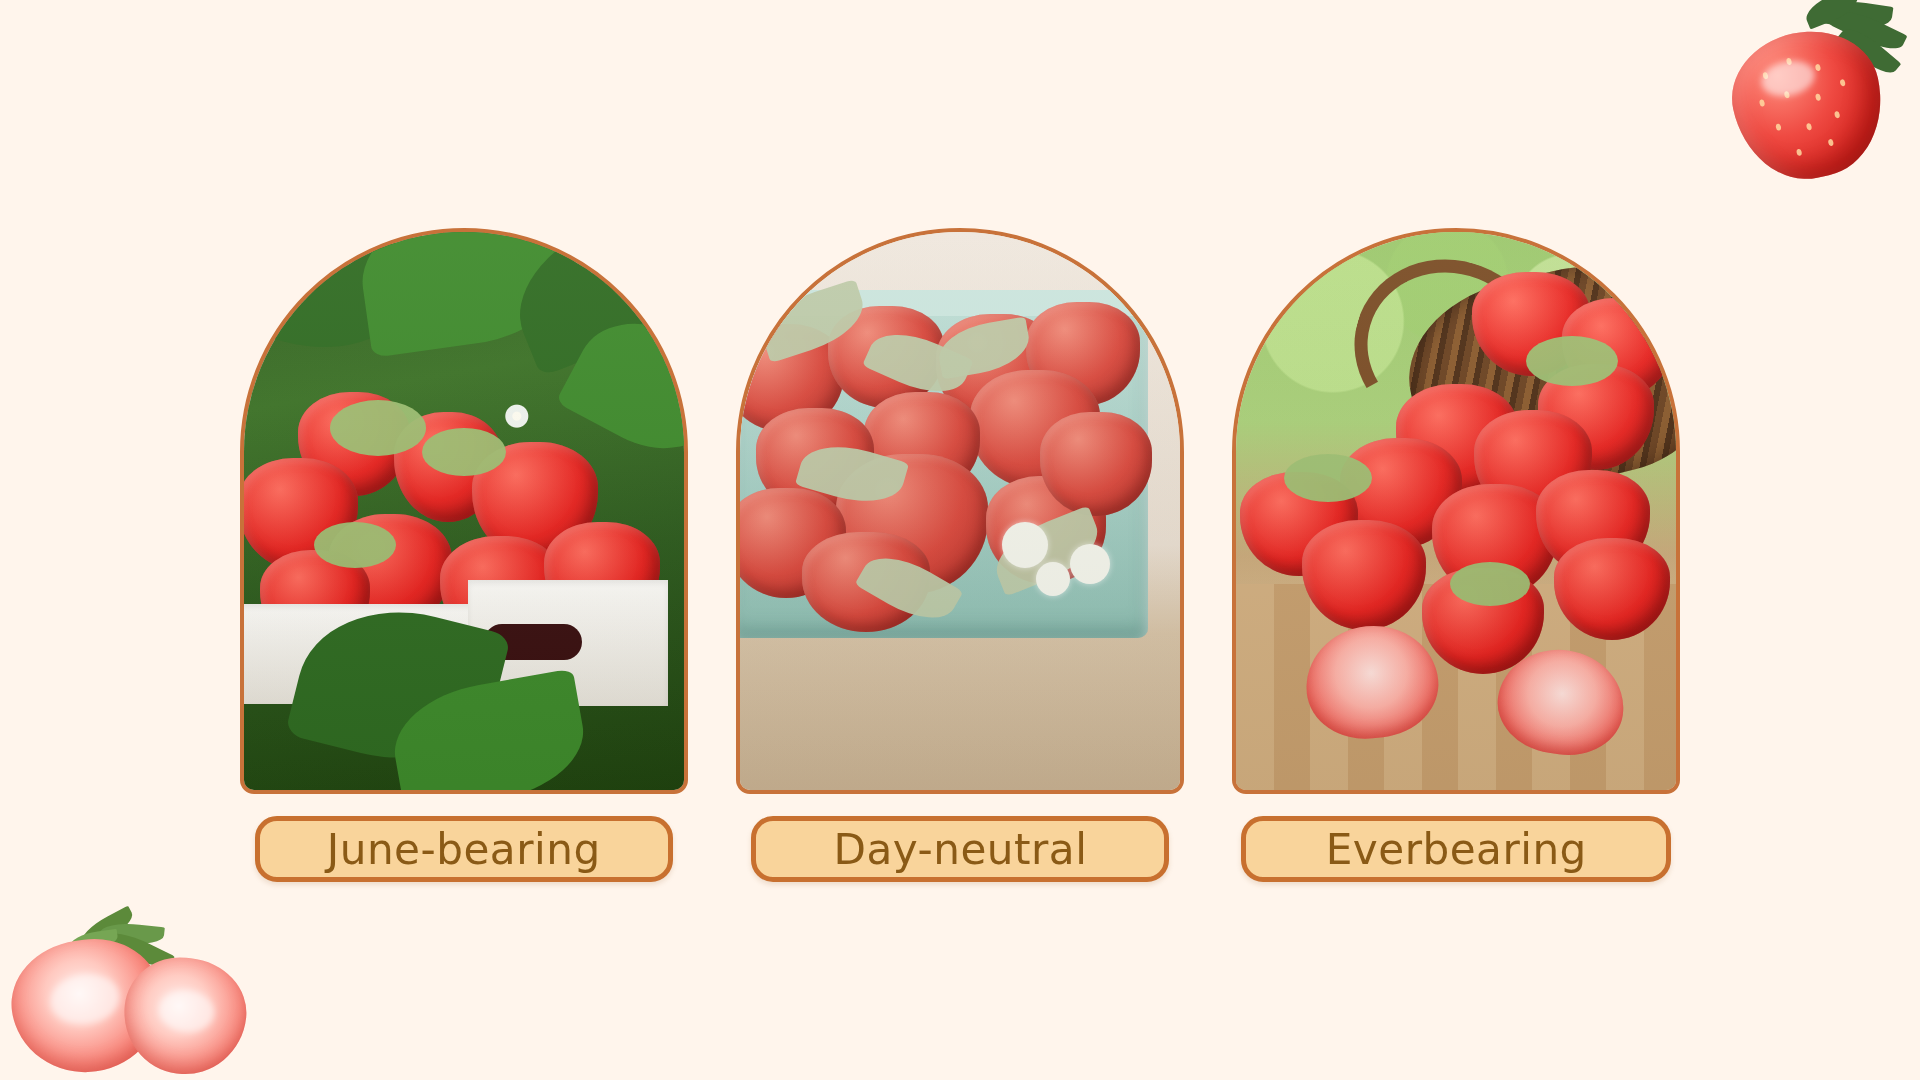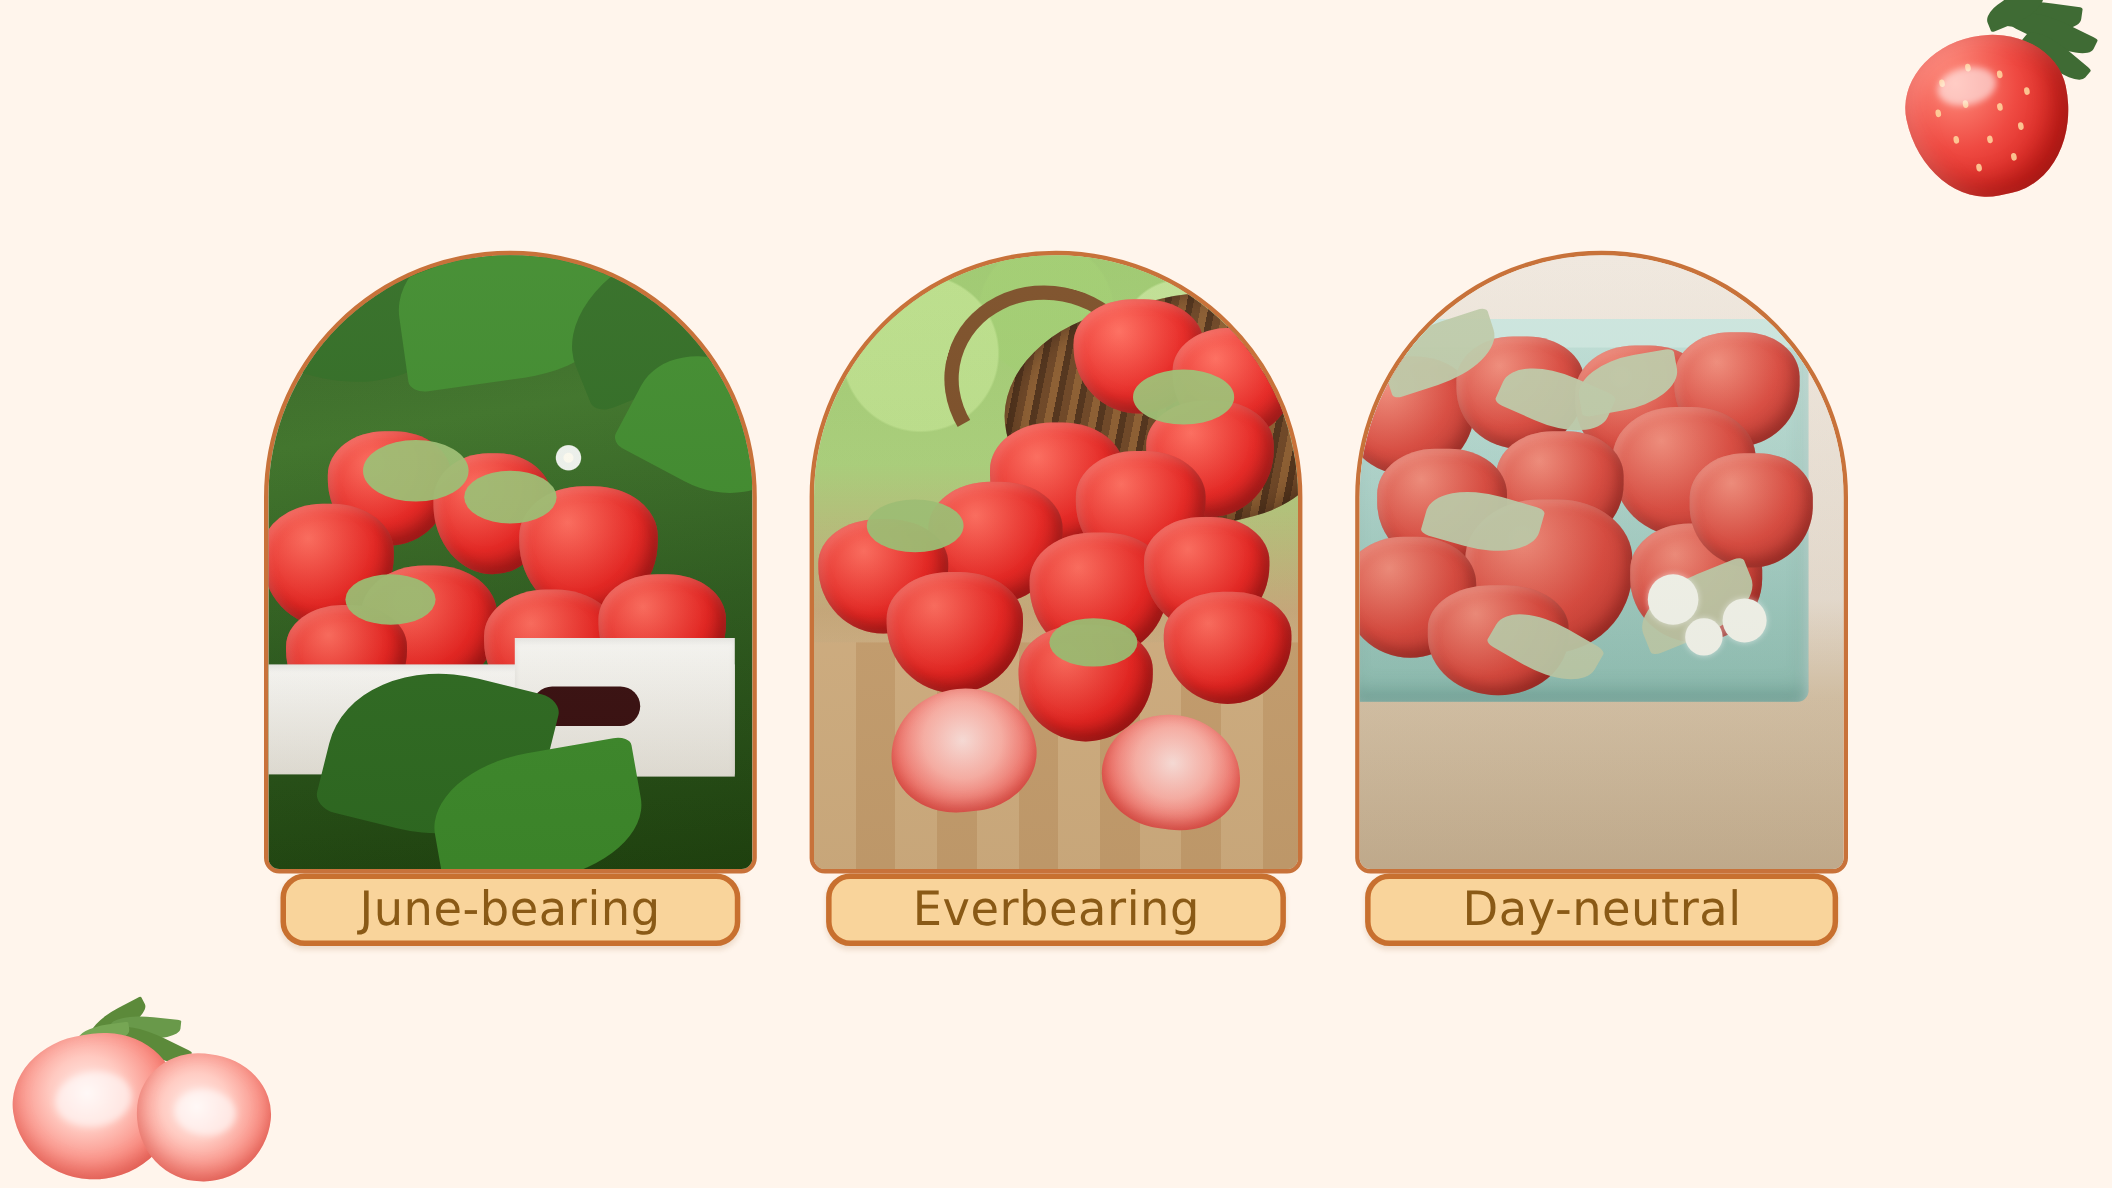--- a/index.html
+++ b/index.html
@@ -103,20 +103,21 @@
       background:radial-gradient(circle at 34% 26%, #F08A78 0%, #D9483C 52%, #AC2A22 100%);
       box-shadow:inset -5px -7px 13px rgba(110,20,15,.5), inset 4px 4px 9px rgba(255,190,175,.4);}
   .sage{position:absolute;background:#BDC9A6;border-radius:60% 8% 60% 8%;opacity:.95;}
   .bloom{position:absolute;background:#F3F4EA;border-radius:50%;box-shadow:0 0 6px rgba(255,255,255,.6);}
 
   .shade{position:absolute;inset:0;pointer-events:none;
     background:linear-gradient(180deg,rgba(255,255,255,.06) 0%,rgba(0,0,0,.05) 100%);}
 
   
   .pill{
+    margin-top:22px;
     min-width:418px;
     height:66px;
     box-sizing:border-box;
     background:#F9D49B;
     border:5px solid #C8702F;
     border-radius:22px;
     display:flex;align-items:center;justify-content:center;
     box-shadow:0 3px 5px rgba(160,110,60,.18);
     padding:0 36px;
   }
@@ -195,20 +196,57 @@
           <div class="crate" style="left:-8px;top:372px;width:432px;height:100px;"></div>
           <div class="crate" style="left:224px;top:348px;width:200px;height:126px;"></div>
           <div class="crateHole" style="left:240px;top:392px;width:98px;height:36px;"></div>
           <div class="leafA" style="left:56px;top:378px;width:196px;height:150px;transform:rotate(14deg);"></div>
           <div class="leafB" style="left:150px;top:452px;width:190px;height:116px;transform:rotate(-10deg);"></div>
           <div class="shade"></div>
         </div>
       </div>
       <div class="pill">
         <span>June-bearing</span>
+      </div>
+    </div>
+
+    <div class="card">
+      <div class="arch">
+        <div class="photo p3">
+          <div class="punnet" style="left:-10px;top:58px;width:418px;height:348px;"></div>
+          <div class="punnetLip" style="left:-10px;top:58px;width:418px;height:26px;"></div>
+
+          <div class="berry3" style="left:-16px;top:92px;width:120px;height:108px;"></div>
+          <div class="berry3" style="left:88px;top:74px;width:116px;height:102px;"></div>
+          <div class="berry3" style="left:196px;top:82px;width:122px;height:110px;"></div>
+          <div class="berry3" style="left:286px;top:70px;width:114px;height:104px;"></div>
+          <div class="berry3" style="left:230px;top:138px;width:130px;height:118px;"></div>
+          <div class="berry3" style="left:124px;top:160px;width:116px;height:104px;"></div>
+          <div class="berry3" style="left:16px;top:176px;width:118px;height:106px;"></div>
+          <div class="berry3" style="left:96px;top:222px;width:152px;height:140px;"></div>
+          <div class="berry3" style="left:-14px;top:256px;width:120px;height:110px;"></div>
+          <div class="berry3" style="left:246px;top:244px;width:120px;height:108px;"></div>
+          <div class="berry3" style="left:62px;top:300px;width:128px;height:100px;"></div>
+          <div class="berry3" style="left:300px;top:180px;width:112px;height:104px;"></div>
+
+          <div class="sage" style="left:20px;top:62px;width:106px;height:54px;transform:rotate(-18deg);"></div>
+          <div class="sage" style="left:128px;top:106px;width:100px;height:50px;transform:rotate(24deg);"></div>
+          <div class="sage" style="left:198px;top:92px;width:92px;height:48px;transform:rotate(-10deg);"></div>
+          <div class="sage" style="left:60px;top:216px;width:104px;height:52px;transform:rotate(16deg);"></div>
+          <div class="sage" style="left:252px;top:292px;width:110px;height:54px;transform:rotate(-22deg);"></div>
+          <div class="sage" style="left:120px;top:332px;width:98px;height:48px;transform:rotate(30deg);"></div>
+
+          <div class="bloom" style="left:262px;top:290px;width:46px;height:46px;"></div>
+          <div class="bloom" style="left:330px;top:312px;width:40px;height:40px;"></div>
+          <div class="bloom" style="left:296px;top:330px;width:34px;height:34px;"></div>
+          <div class="shade"></div>
+        </div>
+      </div>
+      <div class="pill">
+        <span>Day-neutral</span>
       </div>
     </div>
 
     <div class="card">
       <div class="arch">
         <div class="photo p2">
           <div class="handle" style="left:118px;top:28px;width:164px;height:150px;transform:rotate(16deg);"></div>
           <div class="basket" style="left:176px;top:42px;width:286px;height:212px;transform:rotate(-14deg);"></div>
           <div class="wood" style="top:352px;height:214px;"></div>
 
@@ -229,57 +267,20 @@
           <div class="calyx" style="left:290px;top:104px;width:92px;height:50px;"></div>
           <div class="calyx" style="left:214px;top:330px;width:80px;height:44px;"></div>
 
           <div class="half" style="left:70px;top:394px;width:132px;height:112px;transform:rotate(-6deg);"></div>
           <div class="half" style="left:262px;top:418px;width:126px;height:104px;transform:rotate(8deg);"></div>
           <div class="shade"></div>
         </div>
       </div>
       <div class="pill">
         <span>Everbearing</span>
-      </div>
-    </div>
-
-    <div class="card">
-      <div class="arch">
-        <div class="photo p3">
-          <div class="punnet" style="left:-10px;top:58px;width:418px;height:348px;"></div>
-          <div class="punnetLip" style="left:-10px;top:58px;width:418px;height:26px;"></div>
-
-          <div class="berry3" style="left:-16px;top:92px;width:120px;height:108px;"></div>
-          <div class="berry3" style="left:88px;top:74px;width:116px;height:102px;"></div>
-          <div class="berry3" style="left:196px;top:82px;width:122px;height:110px;"></div>
-          <div class="berry3" style="left:286px;top:70px;width:114px;height:104px;"></div>
-          <div class="berry3" style="left:230px;top:138px;width:130px;height:118px;"></div>
-          <div class="berry3" style="left:124px;top:160px;width:116px;height:104px;"></div>
-          <div class="berry3" style="left:16px;top:176px;width:118px;height:106px;"></div>
-          <div class="berry3" style="left:96px;top:222px;width:152px;height:140px;"></div>
-          <div class="berry3" style="left:-14px;top:256px;width:120px;height:110px;"></div>
-          <div class="berry3" style="left:246px;top:244px;width:120px;height:108px;"></div>
-          <div class="berry3" style="left:62px;top:300px;width:128px;height:100px;"></div>
-          <div class="berry3" style="left:300px;top:180px;width:112px;height:104px;"></div>
-
-          <div class="sage" style="left:20px;top:62px;width:106px;height:54px;transform:rotate(-18deg);"></div>
-          <div class="sage" style="left:128px;top:106px;width:100px;height:50px;transform:rotate(24deg);"></div>
-          <div class="sage" style="left:198px;top:92px;width:92px;height:48px;transform:rotate(-10deg);"></div>
-          <div class="sage" style="left:60px;top:216px;width:104px;height:52px;transform:rotate(16deg);"></div>
-          <div class="sage" style="left:252px;top:292px;width:110px;height:54px;transform:rotate(-22deg);"></div>
-          <div class="sage" style="left:120px;top:332px;width:98px;height:48px;transform:rotate(30deg);"></div>
-
-          <div class="bloom" style="left:262px;top:290px;width:46px;height:46px;"></div>
-          <div class="bloom" style="left:330px;top:312px;width:40px;height:40px;"></div>
-          <div class="bloom" style="left:296px;top:330px;width:34px;height:34px;"></div>
-          <div class="shade"></div>
-        </div>
-      </div>
-      <div class="pill">
-        <span>Day-neutral</span>
       </div>
     </div>
 
   </div>
 
   <div class="deco" id="dec-tr">
     <div class="lf" style="left:96px;top:6px;width:70px;height:26px;transform:rotate(8deg);"></div>
     <div class="lf" style="left:104px;top:22px;width:76px;height:24px;transform:rotate(26deg);"></div>
     <div class="lf" style="left:78px;top:0px;width:56px;height:24px;transform:rotate(-22deg);"></div>
     <div class="lf" style="left:110px;top:44px;width:66px;height:22px;transform:rotate(40deg);"></div>

